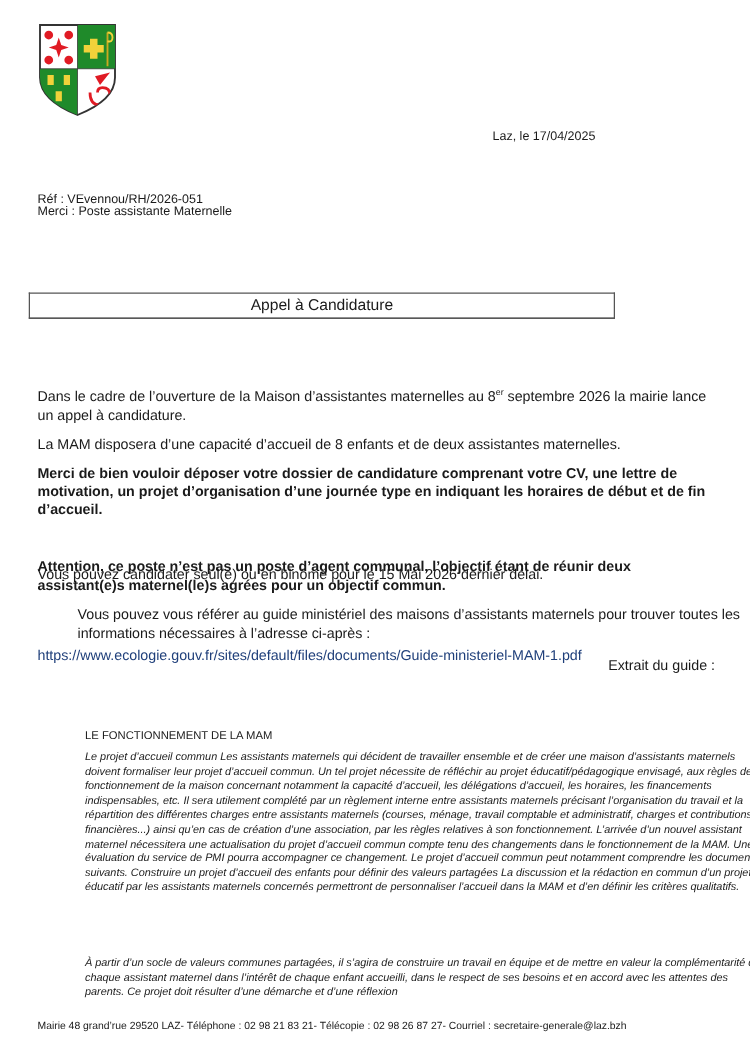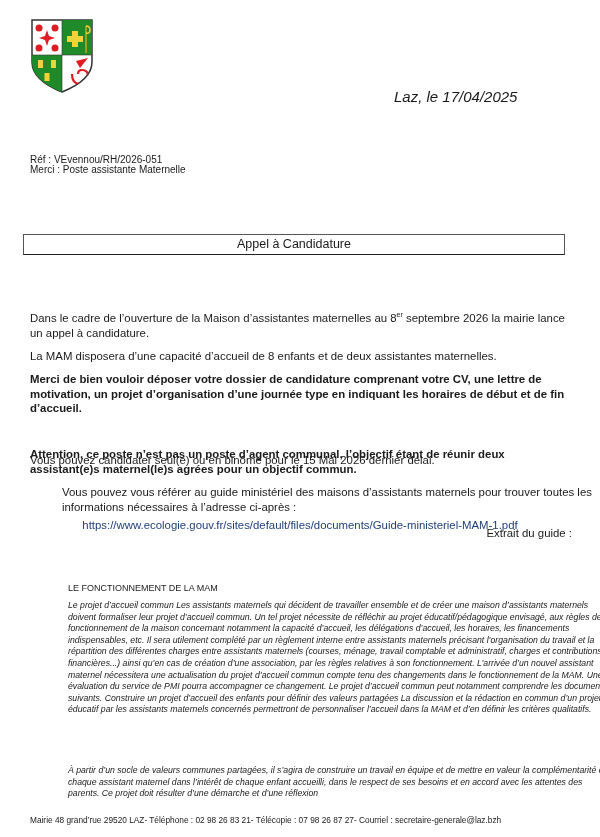--- a/index.html
+++ b/index.html
@@ -1,22 +1,22 @@
 <!DOCTYPE html>
 <html><head>
 <meta charset="utf-8">
 <style>
   html, body { margin:0; padding:0; background:#ffffff; }
   body { width:600px; height:837px; position:relative; overflow:hidden;
          font-family:"Liberation Sans", sans-serif; color:#1a1a1a; }
   .abs { position:absolute; }
   #crest { left:30px; top:18px; width:64px; height:76px; }
-  #date { left:394px; top:88px; font-size:15px;font-style:italic; }
+  #date { left:394px; top:104px; font-size:10px; }
   #ref { left:30px; top:155px; font-size:10px; line-height:9.5px; }
-  #title-box { left:23px; top:234px; width:542px; height:21px;
+  #title-box { left:23px; top:234px; width:469px; height:21px;
                border:1px solid #555; border-bottom:1.5px solid #222;
                box-sizing:border-box; text-align:center; font-size:12.5px; line-height:19px; }
   .p { position:absolute; left:30px; width:540px; font-size:11.4px; line-height:14.5px; }
   .bold { font-weight:bold; }
   sup { font-size:7px; line-height:0; }
   .link { color:#1f3f7a; }
   .small { position:absolute; left:30px; width:545px; font-size:8.7px; line-height:11.6px;padding-left:38px; }
   .it { font-style:italic; }
   #footer { left:30px; top:815px; font-size:8.3px; }
 </style>
@@ -57,20 +57,20 @@
 </div>
 
 <div id="title-box" class="abs">Appel à Candidature</div>
 
 <div class="p" style="top:311px;"><span>Dans le cadre de l’ouverture de la Maison d’assistantes maternelles au 8</span><sup>er</sup><span> septembre 2026 la mairie lance un appel à candidature.</span></div>
 <div class="p" style="top:349px;">La MAM disposera d’une capacité d’accueil de 8 enfants et de deux assistantes maternelles.</div>
 <div class="p" style="top:372px;font-weight:bold;">Merci de bien vouloir déposer votre dossier de candidature comprenant votre CV, une lettre de motivation, un projet d’organisation d’une journée type en indiquant les horaires de début et de fin d’accueil.</div>
 <div class="p" style="top:425px;margin-top:28px;">Vous pouvez candidater seul(e) ou en binôme pour le 15 Mai 2026 dernier délai.</div>
 <div class="p bold" style="top:447px;">Attention, ce poste n’est pas un poste d’agent communal, l’objectif étant de réunir deux assistant(e)s maternel(le)s agrées pour un objectif commun.</div>
 <div class="p" style="top:485px;margin-left:32px;">Vous pouvez vous référer au guide ministériel des maisons d’assistants maternels pour trouver toutes les informations nécessaires à l’adresse ci-après :</div>
-<div class="p link" style="top:518px;text-align:center;">https://www.ecologie.gouv.fr/sites/default/files/documents/Guide-ministeriel-MAM-1.pdf</div>
+<div class="p link" style="top:518px;">https://www.ecologie.gouv.fr/sites/default/files/documents/Guide-ministeriel-MAM-1.pdf</div>
 <div class="p" style="top:526px; left:32px;text-align:right;">Extrait du guide :</div>
 
 <div class="small" style="top:583px; font-size:9px;">LE FONCTIONNEMENT DE LA MAM</div>
 <div class="small it" style="top:600px;">Le projet d’accueil commun Les assistants maternels qui décident de travailler ensemble et de créer une maison d’assistants maternels doivent formaliser leur projet d’accueil commun. Un tel projet nécessite de réfléchir au projet éducatif/pédagogique envisagé, aux règles de fonctionnement de la maison concernant notamment la capacité d’accueil, les délégations d’accueil, les horaires, les financements indispensables, etc. Il sera utilement complété par un règlement interne entre assistants maternels précisant l’organisation du travail et la répartition des différentes charges entre assistants maternels (courses, ménage, travail comptable et administratif, charges et contributions financières...) ainsi qu’en cas de création d’une association, par les règles relatives à son fonctionnement. L’arrivée d’un nouvel assistant maternel nécessitera une actualisation du projet d’accueil commun compte tenu des changements dans le fonctionnement de la MAM. Une évaluation du service de PMI pourra accompagner ce changement. Le projet d’accueil commun peut notamment comprendre les documents suivants. Construire un projet d’accueil des enfants pour définir des valeurs partagées La discussion et la rédaction en commun d’un projet éducatif par les assistants maternels concernés permettront de personnaliser l’accueil dans la MAM et d’en définir les critères qualitatifs.</div>
 <div class="small it" style="top:765px;">À partir d’un socle de valeurs communes partagées, il s’agira de construire un travail en équipe et de mettre en valeur la complémentarité de chaque assistant maternel dans l’intérêt de chaque enfant accueilli, dans le respect de ses besoins et en accord avec les attentes des parents.  Ce projet doit résulter d’une démarche et d’une réflexion</div>
 
-<div id="footer" class="abs">Mairie 48 grand’rue 29520 LAZ- Téléphone : 02 98 26 83 21- Télécopie : 07 98 26 87 27- Courriel : secretaire-generale@laz.bzh</div>
+<div id="footer" class="abs">Mairie 48 grand’rue 29520 LAZ- Téléphone : 02 98 21 83 21- Télécopie : 02 98 26 87 27- Courriel : secretaire-generale@laz.bzh</div>
 
 </body></html>

